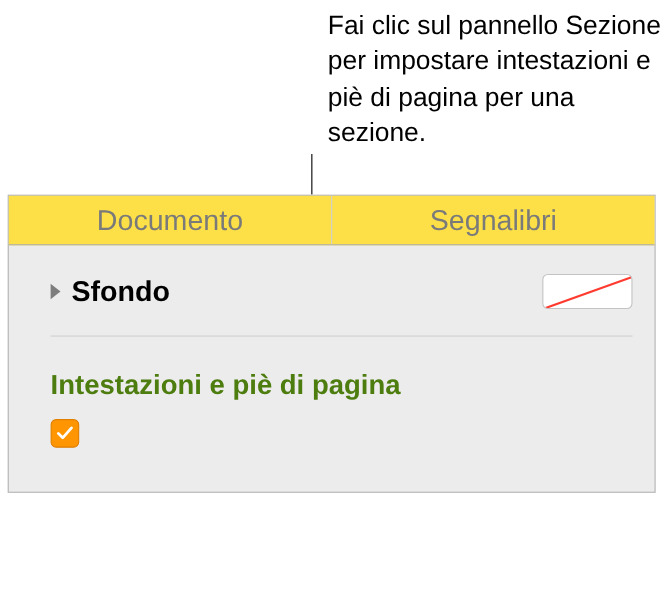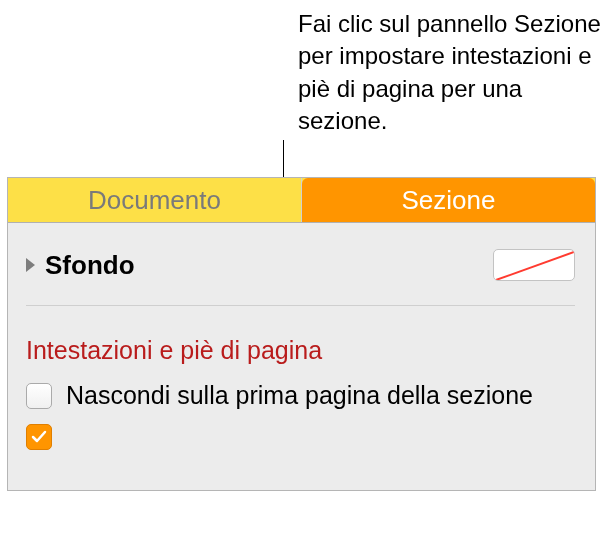--- a/index.html
+++ b/index.html
@@ -62,20 +62,21 @@
       border-radius: 6px 6px 0 0;
     }
     .tab {
       border-right: 1px solid #d0d0d0;
     }
     .tab:last-child {
       border-right: none;
     }
     .section-body {
       padding: 22px 20px 26px 18px;
+      margin-left: 20px;
     }
     .background-row {
       display: flex;
       align-items: center;
       justify-content: space-between;
       padding: 4px 0 24px 0;
       border-bottom: 1px solid #cfcfcf;
     }
     .bg-left {
       display: flex;
@@ -105,22 +106,22 @@
       cursor: pointer;
       overflow: hidden;
     }
     .color-swatch svg {
       position: absolute;
       top: 0;
       left: 0;
     }
     .group-title {
       font-size: 25px;
-      font-weight: 400;
-      color: #b91c1c;
+      font-weight: 700;
+      color: #4d7c0f;
       margin-top: 30px;
       margin-bottom: 16px;
     }
     .checkbox-row {
       display: flex;
       align-items: center;
       gap: 14px;
       margin-bottom: 14px;
       cursor: pointer;
     }
@@ -152,44 +153,38 @@
   </style>
 </head>
 <body>
 
 <div class="callout">Fai clic sul pannello Sezione per impostare intestazioni e piè di pagina per una sezione.</div>
 <div class="callout-line"></div>
 
 <div class="panel">
   <div class="tabs">
     <div class="tab">Documento</div>
-    <div class="tab active">Sezione</div>
+    <div class="tab">Segnalibri</div>
   </div>
 
   <div class="section-body">
     <div class="background-row">
       <div class="bg-left">
         <div class="disclosure"></div>
         <div class="bg-label">Sfondo</div>
       </div>
       <div class="color-swatch">
         <svg width="82" height="32">
           <line x1="2" y1="30" x2="80" y2="2" stroke="#ff3b30" stroke-width="2"></line>
         </svg>
       </div>
     </div>
 
     <div class="group-title">Intestazioni e piè di pagina</div>
 
-    <div class="checkbox-row">
-      <div class="checkbox">
-        
-      </div>
-      <div class="checkbox-label">Nascondi sulla prima pagina della sezione</div>
-    </div>
 
     <div class="checkbox-row">
       <div class="checkbox checked">
         <svg width="18" height="18" viewBox="0 0 18 18">
           <path d="M3 9 L7 13 L15 4" stroke="#fff" stroke-width="2.5" fill="none" stroke-linecap="round" stroke-linejoin="round"></path>
         </svg>
       </div>
     </div>
   </div>
 </div>

